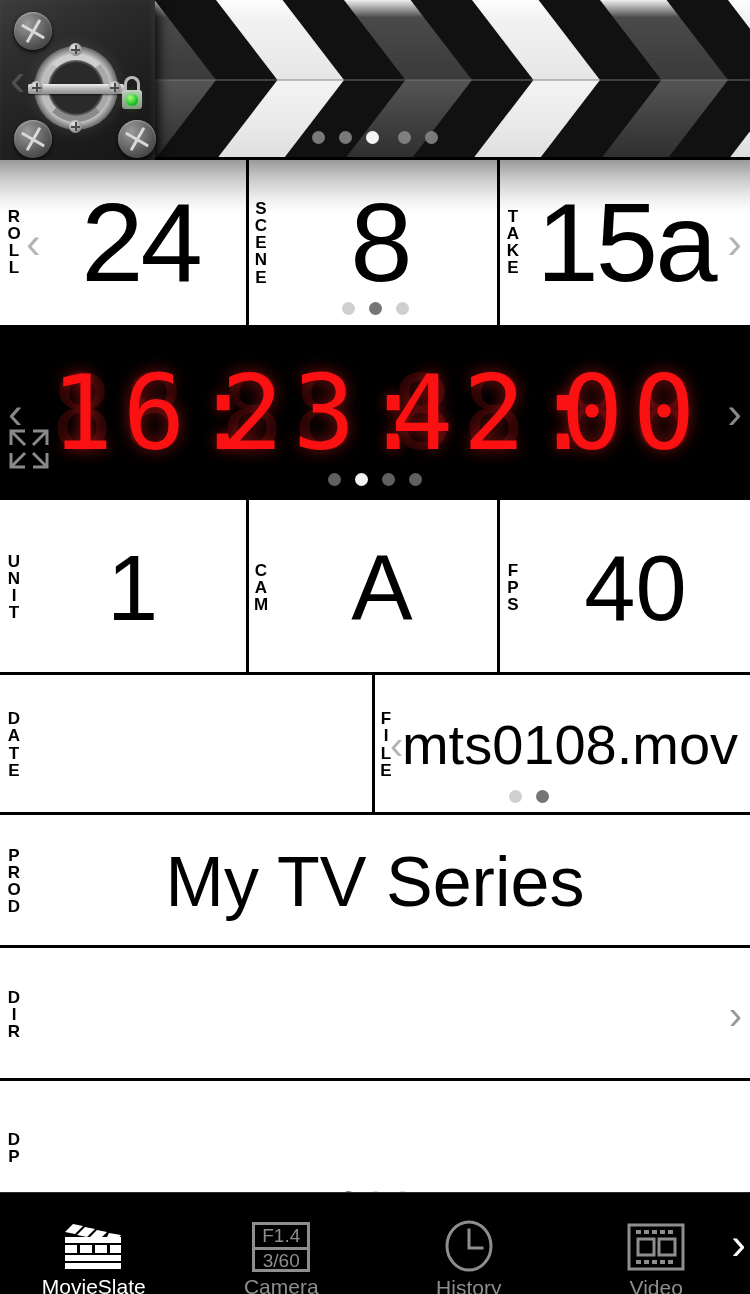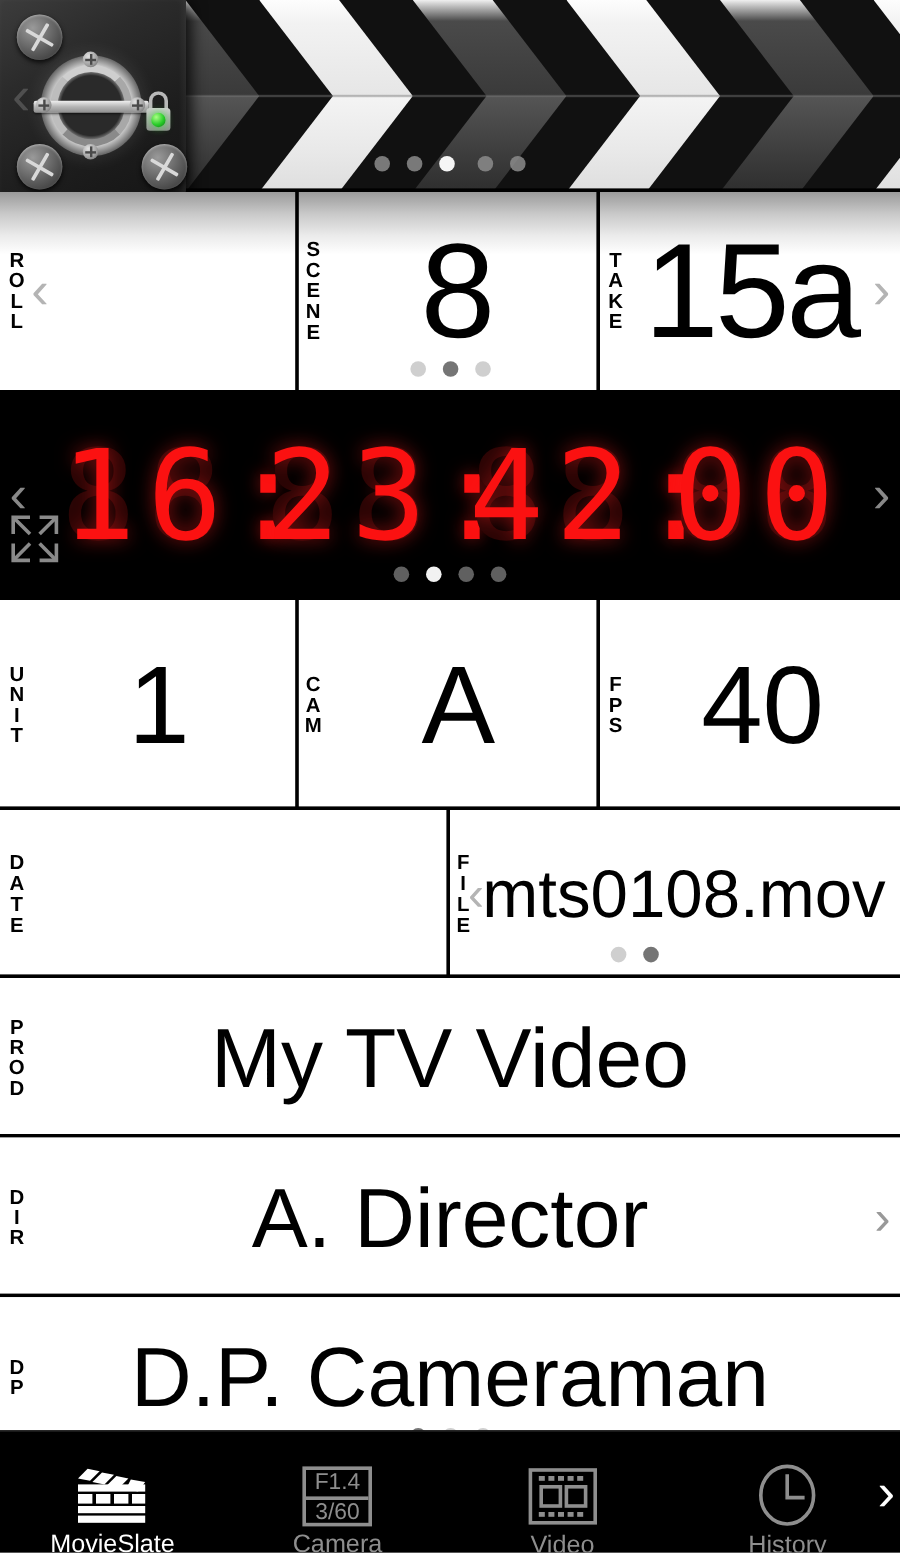--- a/index.html
+++ b/index.html
@@ -236,20 +236,21 @@
   <div class="row" id="row-rst">
     <div class="topfade"></div>
     <div class="cell" style="width:247px">
       <div class="vlabel">
         <span>R</span>
         <span>O</span>
         <span>L</span>
         <span>L</span>
       </div>
       <div class="chevL">‹</div>
+      <div class="value" style="padding-left:34px">24</div>
     </div>
     <div class="divider" style="left:246px"></div>
     <div class="cell" style="width:252px">
       <div class="vlabel">
         <span>S</span>
         <span>C</span>
         <span>E</span>
         <span>N</span>
         <span>E</span>
       </div>
@@ -360,45 +361,43 @@
   <div class="rule" style="top:812px"></div>
 
   <div class="row wide" id="row-prod">
     <div class="cell" style="width:750px">
       <div class="vlabel">
         <span>P</span>
         <span>R</span>
         <span>O</span>
         <span>D</span>
       </div>
-      <div class="value">My TV Video</div>
+      <div class="value">My TV Series</div>
     </div>
   </div>
   <div class="rule" style="top:945px"></div>
 
   <div class="row wide" id="row-dir">
     <div class="cell" style="width:750px">
       <div class="vlabel">
         <span>D</span>
         <span>I</span>
         <span>R</span>
       </div>
-      <div class="value">A. Director</div>
       <div class="chevR" style="font-size:40px;color:#999">›</div>
     </div>
   </div>
   <div class="rule" style="top:1078px"></div>
 
   <div class="row wide" id="row-dp">
     <div class="cell" style="width:750px">
       <div class="vlabel">
         <span>D</span>
         <span>P</span>
       </div>
-      <div class="value">D.P. Cameraman</div>
     </div>
     <div class="dots-wrap">
       <span class="dots onlight">
         <span class="dot active"></span><span class="dot"></span><span class="dot"></span>
       </span>
     </div>
   </div>
   <div class="rule" style="top:1192px"></div>
 
   <div class="tabbar">
@@ -431,20 +430,30 @@
         <div class="cam-icon">
           <div>F1.4</div>
           <div>3/60</div>
         </div>
       </div>
       <div class="tab-label">Camera</div>
     </div>
 
     <div class="tab">
       <div class="tab-icon">
+        <svg width="54" height="54" viewBox="0 0 54 54" fill="none" stroke="#8e8e8e" stroke-width="3">
+          <ellipse cx="27" cy="27" rx="22" ry="24"></ellipse>
+          <path d="M27 11 L27 29 L40 29" stroke-linecap="square"></path>
+        </svg>
+      </div>
+      <div class="tab-label">History</div>
+    </div>
+
+    <div class="tab">
+      <div class="tab-icon">
         <svg width="62" height="52" viewBox="0 0 62 52" fill="none" stroke="#8e8e8e" stroke-width="3">
           <rect x="4" y="4" width="54" height="44"></rect>
           <rect x="13" y="18" width="16" height="16"></rect>
           <rect x="34" y="18" width="16" height="16"></rect>
           <g fill="#8e8e8e" stroke="none">
             <rect x="11" y="9" width="5" height="4"></rect>
               <rect x="19" y="9" width="5" height="4"></rect>
             <rect x="27" y="9" width="5" height="4"></rect>
               <rect x="35" y="9" width="5" height="4"></rect>
             <rect x="43" y="9" width="5" height="4"></rect>
@@ -452,27 +461,17 @@
               <rect x="19" y="39" width="5" height="4"></rect>
             <rect x="27" y="39" width="5" height="4"></rect>
               <rect x="35" y="39" width="5" height="4"></rect>
             <rect x="43" y="39" width="5" height="4"></rect>
           </g>
         </svg>
       </div>
       <div class="tab-label">Video</div>
     </div>
 
-    <div class="tab">
-      <div class="tab-icon">
-        <svg width="54" height="54" viewBox="0 0 54 54" fill="none" stroke="#8e8e8e" stroke-width="3">
-          <ellipse cx="27" cy="27" rx="22" ry="24"></ellipse>
-          <path d="M27 11 L27 29 L40 29" stroke-linecap="square"></path>
-        </svg>
-      </div>
-      <div class="tab-label">History</div>
-    </div>
-
 
     <div class="tabchev">›</div>
   </div>
 
 </div>
 
 </body></html>

